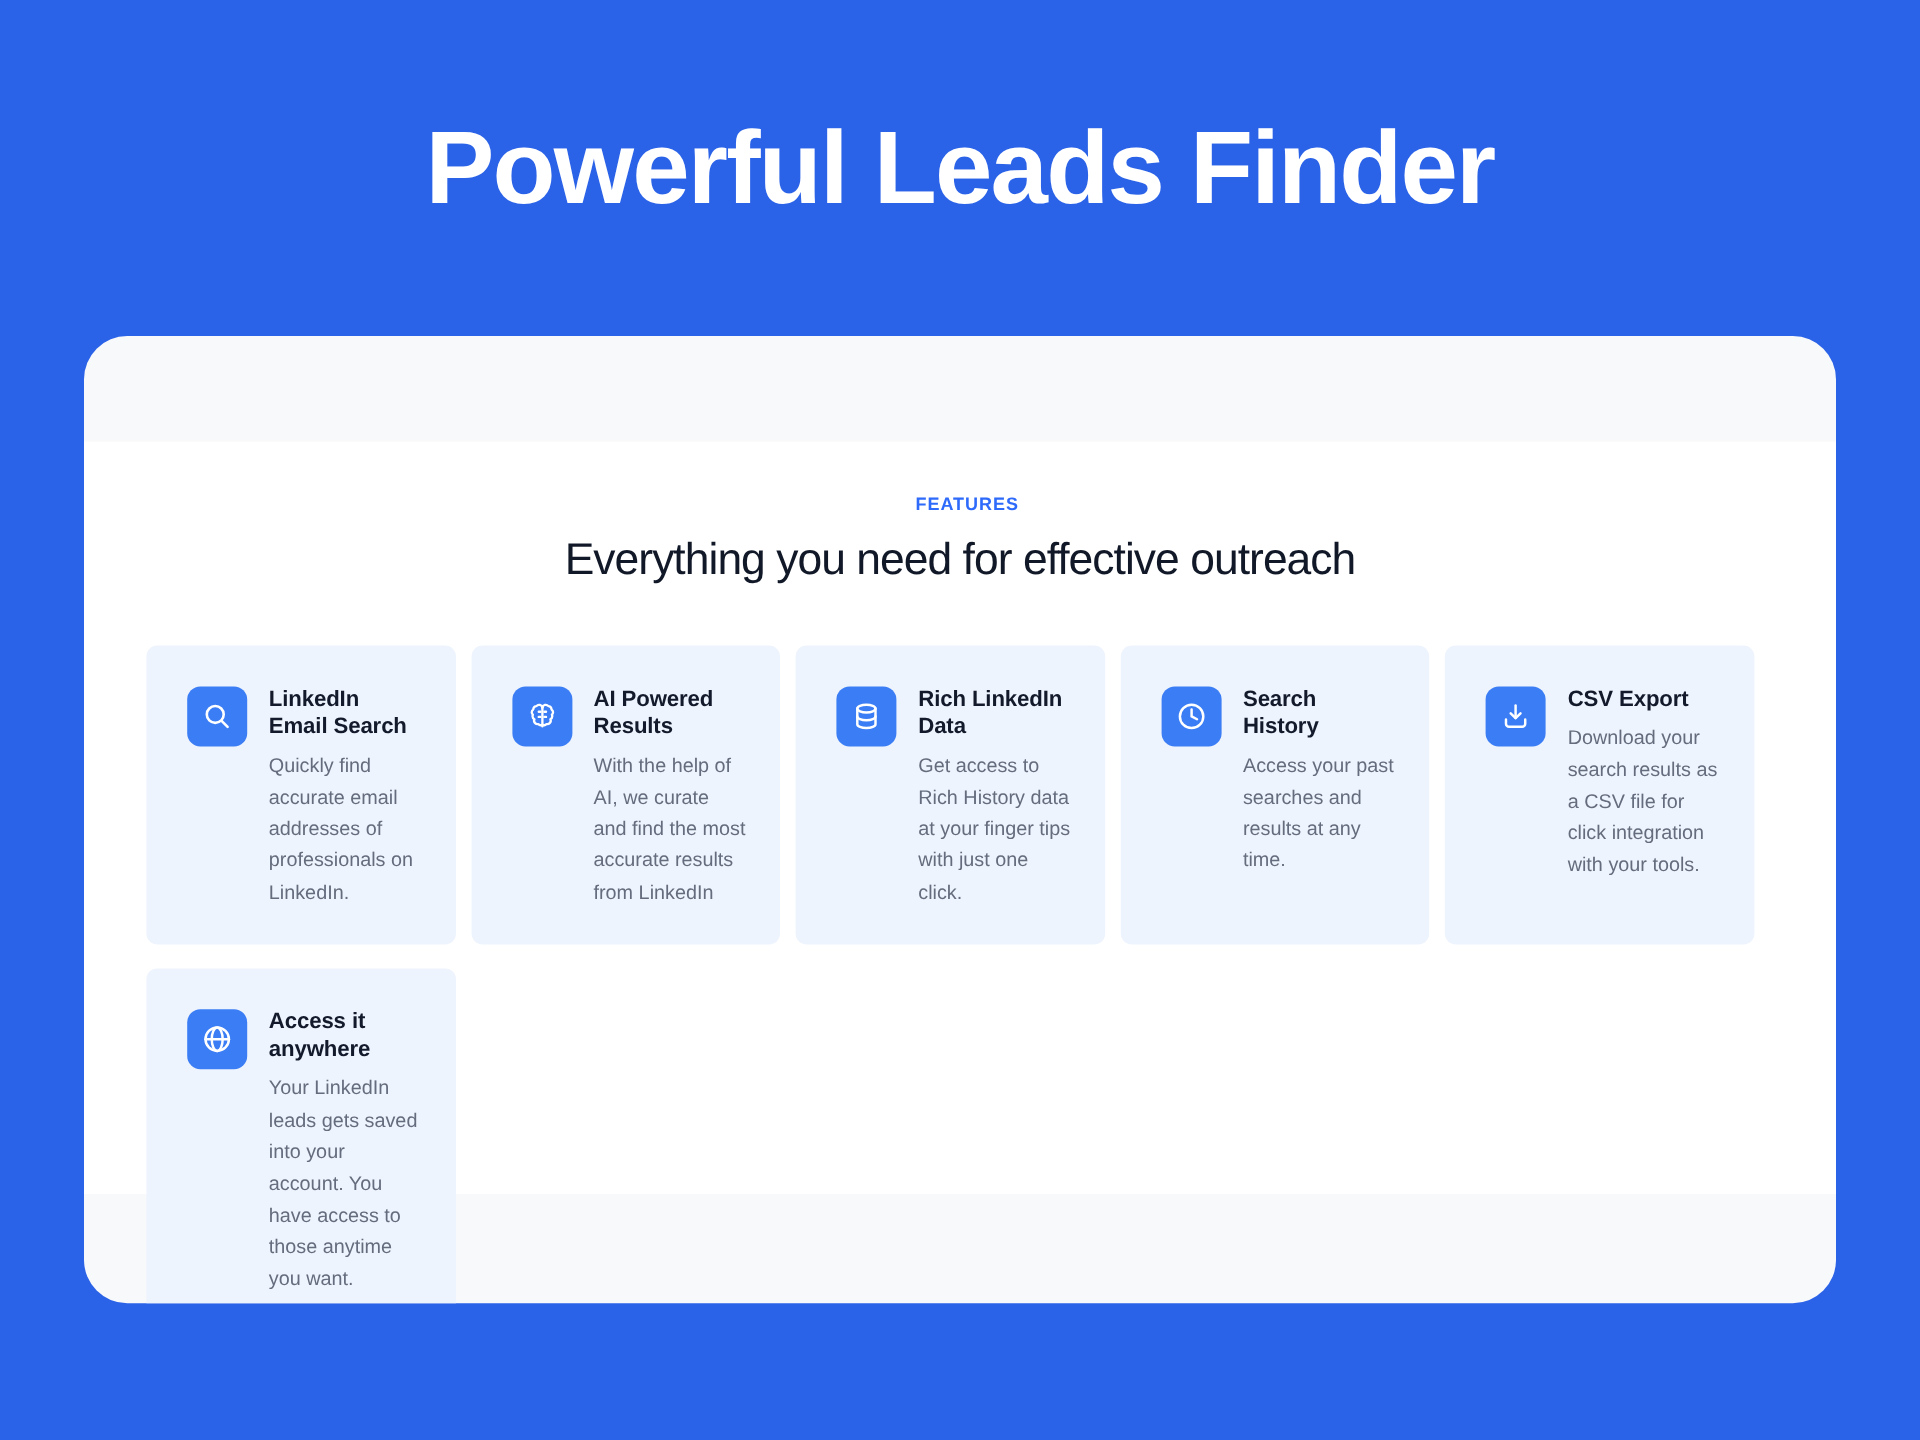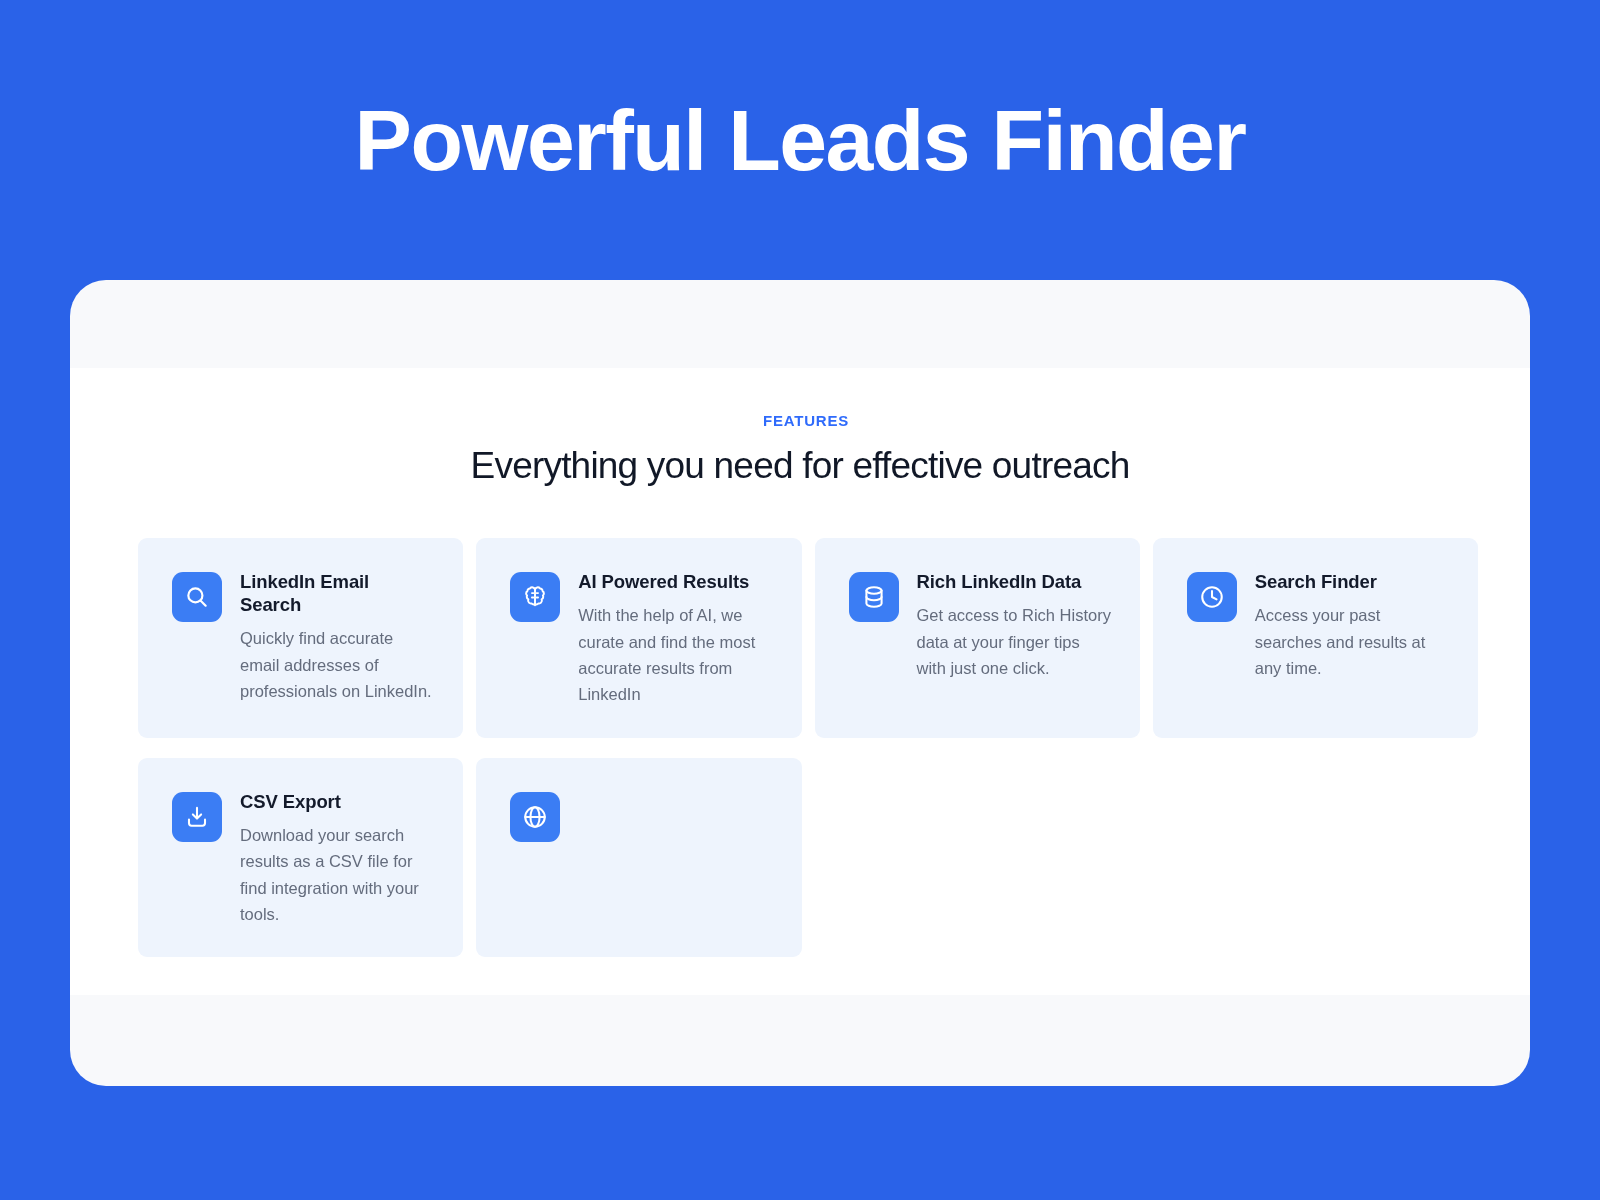--- a/index.html
+++ b/index.html
@@ -89,25 +89,25 @@
     font-size: 37px;
     font-weight: 400;
     color: #111827;
     letter-spacing: -0.8px;
     line-height: 1.15;
   }
 
   
   .grid {
     position: absolute;
-    left: 68px;
+    left: 52px;
     top: 258px;
     width: 1340px;
     display: grid;
-    grid-template-columns: repeat(4, 1fr);
+    grid-template-columns: repeat(5, 1fr);
     column-gap: 13px;
     row-gap: 20px;
   }
 
   .card {
     background: #eef4fd;
     border-radius: 9px;
     padding: 32px 28px 30px 34px;
     min-height: 180px;
     display: flex;
@@ -218,44 +218,48 @@
       </div>
 
       <div class="card">
         <span class="icon-tile">
           <svg viewBox="0 0 24 24" fill="none" stroke="#ffffff" stroke-width="1.9" stroke-linecap="round" stroke-linejoin="round">
             <circle cx="12" cy="12" r="9"></circle>
             <polyline points="12 6.6 12 12 16.2 14.2"></polyline>
           </svg>
         </span>
         <div class="card-body">
-          <div class="card-title">Search Finder</div>
+          <div class="card-title">Search History</div>
           <div class="card-desc">Access your past searches and results at any time.</div>
         </div>
       </div>
 
       <div class="card">
         <span class="icon-tile">
           <svg viewBox="0 0 24 24" fill="none" stroke="#ffffff" stroke-width="1.9" stroke-linecap="round" stroke-linejoin="round">
             <path d="M12 3.6v9.6"></path>
             <polyline points="8.2 9.6 12 13.4 15.8 9.6"></polyline>
             <path d="M4.6 14.4v3.2a2.4 2.4 0 0 0 2.4 2.4h10a2.4 2.4 0 0 0 2.4-2.4v-3.2"></path>
           </svg>
         </span>
         <div class="card-body">
           <div class="card-title">CSV Export</div>
-          <div class="card-desc">Download your search results as a CSV file for find integration with your tools.</div>
+          <div class="card-desc">Download your search results as a CSV file for click integration with your tools.</div>
         </div>
       </div>
 
       <div class="card">
         <span class="icon-tile">
           <svg viewBox="0 0 24 24" fill="none" stroke="#ffffff" stroke-width="1.9" stroke-linecap="round" stroke-linejoin="round">
             <circle cx="12" cy="12" r="9"></circle>
             <line x1="3" y1="12" x2="21" y2="12"></line>
             <ellipse cx="12" cy="12" rx="4.2" ry="9"></ellipse>
           </svg>
         </span>
+        <div class="card-body">
+          <div class="card-title">Access it anywhere</div>
+          <div class="card-desc">Your LinkedIn leads gets saved into your account. You have access to those anytime you want.</div>
+        </div>
       </div>
 
     </div>
   </div>
 </div>
 
 </body></html>

